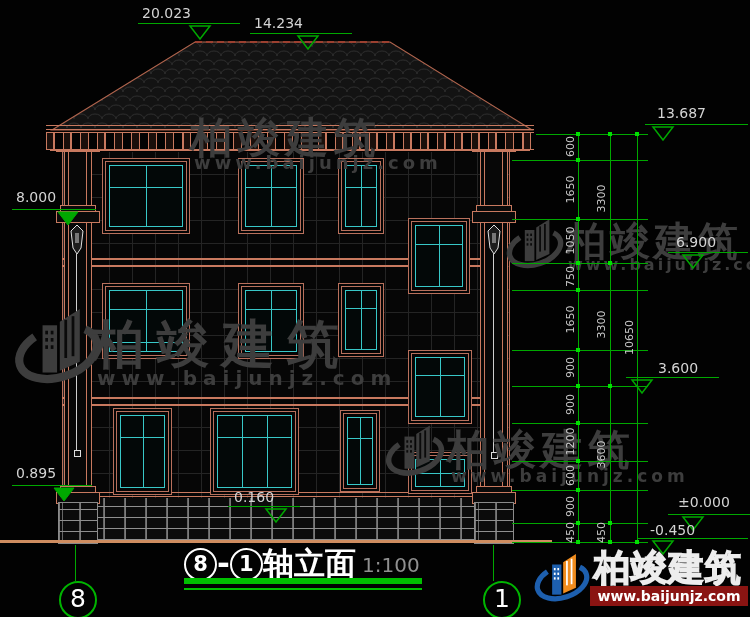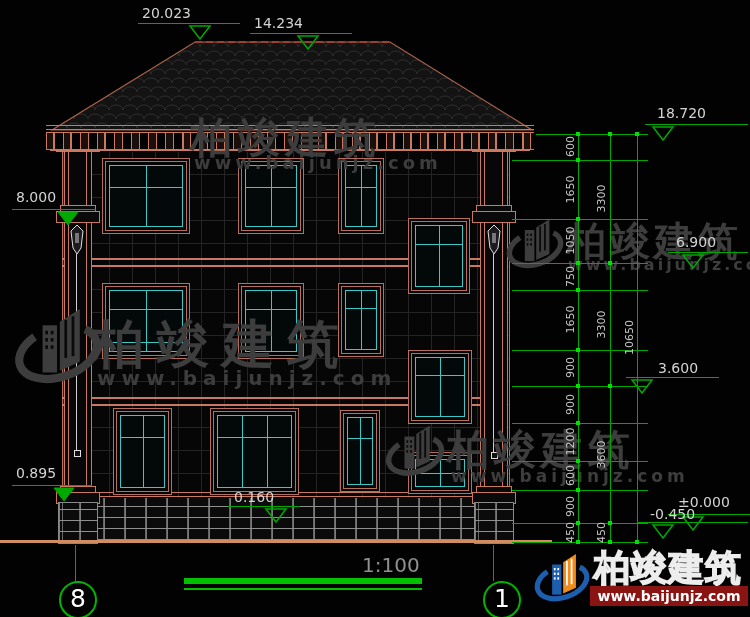--- a/index.html
+++ b/index.html
@@ -40,21 +40,21 @@
   .ev-tri{position:absolute;top:1px;}
   .m-12871{left:138px;top:23px;width:102px}.m-12871 .ev-v{left:4px;top:-19px}.m-12871 .ev-tri{left:50px}
   .m-12663{left:250px;top:33px;width:102px}.m-12663 .ev-v{left:4px;top:-19px}.m-12663 .ev-tri{left:46px}
   .m-8000{left:12px;top:209px;width:84px}.m-8000 .ev-v{left:4px;top:-21px}.m-8000 .ev-tri{left:44px}
   .m-0700{left:12px;top:485px;width:80px}.m-0700 .ev-v{left:4px;top:-21px}.m-0700 .ev-tri{left:40px}
   .m-0100{left:228px;top:506px;width:72px}.m-0100 .ev-v{left:6px;top:-18px}.m-0100 .ev-tri{left:36px}
   .m-10200{left:645px;top:124px;width:103px}.m-10200 .ev-v{left:12px;top:-20px}.m-10200 .ev-tri{left:6px}
   .m-6900{left:668px;top:252px;width:80px}.m-6900 .ev-v{left:8px;top:-19px}.m-6900 .ev-tri{left:13px}
   .m-3600{left:626px;top:377px;width:93px}.m-3600 .ev-v{left:32px;top:-18px}.m-3600 .ev-tri{left:4px}
   .m-0000{left:668px;top:514px;width:110px}.m-0000 .ev-v{left:10px;top:-21px}.m-0000 .ev-tri{left:13px}
-  .m-0450{left:638px;top:522px;width:110px}.m-0450 .ev-v{left:12px;top:-17px}.m-0450 .ev-tri{left:13px}
+  .m-0450{left:638px;top:538px;width:110px}.m-0450 .ev-v{left:12px;top:-17px}.m-0450 .ev-tri{left:13px}
   .dim-label{position:absolute;width:44px;text-align:center;font-size:11px;color:#c8c8c8;
              transform:rotate(-90deg);white-space:nowrap;}
   .gline{position:absolute;background:#00a800;}
   .tick{position:absolute;width:4px;height:4px;background:#00e000;}
 
   
   .wm-text{position:absolute;color:#3d3d3d;font-weight:bold;white-space:nowrap;}
   .w1t{left:190px;top:110px;font-size:42px;letter-spacing:6px;}
   .w1u{left:194px;top:152px;font-size:18px;letter-spacing:4px;}
   .w2t{left:566px;top:214px;font-size:40px;letter-spacing:4px;}
@@ -369,21 +369,21 @@
         <polygon points="2,1 22,1 12,14" fill="#00a800" stroke="#00a800"></polygon>
       </svg>
   </div>
   <div class="ev m-0100">
     <span class="ev-v">0.160</span>
     <svg class="ev-tri" width="24" height="16">
         <polygon points="2,1 22,1 12,14" fill="none" stroke="#00a800" stroke-width="1.5"></polygon>
       </svg>
   </div>
   <div class="ev m-10200">
-    <span class="ev-v">18.720</span>
+    <span class="ev-v">13.687</span>
     <svg class="ev-tri" width="24" height="16">
         <polygon points="2,1 22,1 12,14" fill="none" stroke="#00a800" stroke-width="1.5"></polygon>
       </svg>
   </div>
   <div class="ev m-6900">
     <span class="ev-v">6.900</span>
     <svg class="ev-tri" width="24" height="16">
         <polygon points="2,1 22,1 12,14" fill="none" stroke="#00a800" stroke-width="1.5"></polygon>
       </svg>
   </div>
@@ -404,20 +404,23 @@
     <svg class="ev-tri" width="24" height="16">
         <polygon points="2,1 22,1 12,14" fill="none" stroke="#00a800" stroke-width="1.5"></polygon>
       </svg>
   </div>
 
   <div class="abs leader" style="left:75px;top:545px;height:36px"></div>
   <div class="abs bubble" style="left:59px;top:581px">8</div>
   <div class="abs leader" style="left:493px;top:545px;height:36px"></div>
   <div class="abs bubble" style="left:483px;top:581px">1</div>
 
+  <div id="title-block" class="abs">
+    <span class="tc">8</span><span>-</span><span class="tc">1</span><span>轴立面</span>
+  </div>
   <span id="title-scale" class="abs">1:100</span>
   <div class="abs tl1"></div>
   <div class="abs tl2"></div>
 
   <div class="wm-icon" id="logo-icon" style="left:533px;top:546px;width:58px;height:66px"><svg viewBox="0 0 100 110" width="100%" height="100%">
  <ellipse cx="50" cy="60" rx="44" ry="27" transform="rotate(-18 50 60)" fill="none" stroke="#1d5fae" stroke-width="9" stroke-dasharray="150 58"></ellipse>
  <rect x="33" y="30" width="16" height="52" fill="#1d5fae"></rect>
  <polygon points="52,26 74,12 74,70 52,80" fill="#f08c1e"></polygon>
  <g fill="#fff">
   <rect x="36" y="36" width="3" height="4"></rect>

